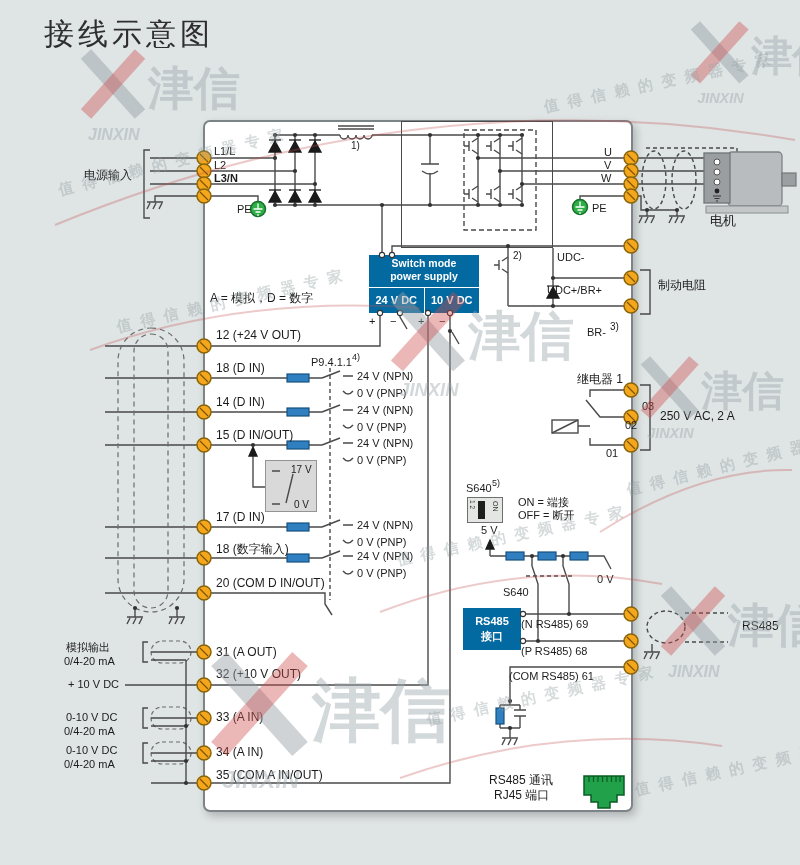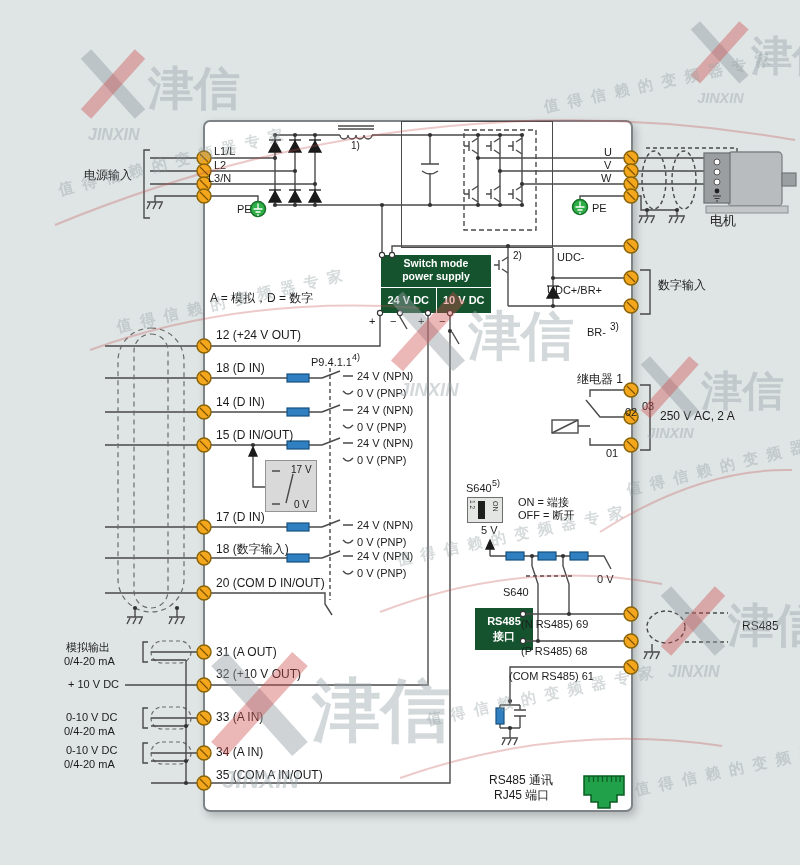--- a/index.html
+++ b/index.html
@@ -2,21 +2,21 @@
 <html><head>
 <meta charset="utf-8">
 <style>
   html,body{margin:0;padding:0;}
   #stage{position:relative;width:800px;height:865px;background:#dfe4e5;overflow:hidden;
          font-family:"Liberation Sans",sans-serif;color:#1c1c1c;}
   .panel{position:absolute;left:203px;top:120px;width:430px;height:692px;background:#fff;
          border:2px solid #7c8488;border-radius:7px;box-shadow:3px 4px 8px rgba(0,0,0,.22);z-index:1;box-sizing:border-box;}
   .inner-box{position:absolute;left:401px;top:121px;width:152px;height:127px;border:1.5px solid #4a4a4a;z-index:2;box-sizing:border-box;}
   .graybox{position:absolute;left:265px;top:460px;width:52px;height:52px;background:#d9d9d9;border:1.5px solid #949494;z-index:2;box-sizing:border-box;}
-  .redbox{position:absolute;background:#14532d;z-index:2;color:#fff;box-sizing:border-box;margin-left:12px;}
+  .redbox{position:absolute;background:#0369a1;z-index:2;color:#fff;box-sizing:border-box;}
   #psu{left:369px;top:255px;width:110px;height:58px;}
   #psu .hd{position:absolute;top:2px;left:0;width:100%;text-align:center;font-size:10.5px;font-weight:bold;line-height:13px;}
   #psu .cells{position:absolute;left:0;top:32px;width:100%;height:26px;border-top:1.5px solid #fff;display:flex;}
   #psu .c{flex:1;text-align:center;font-size:11px;font-weight:bold;line-height:25px;}
   #psu .c+.c{border-left:1.5px solid #fff;}
   #rsbox{left:463px;top:608px;width:58px;height:42px;text-align:center;font-size:11px;font-weight:bold;line-height:15px;padding-top:6px;}
   .dip{position:absolute;left:467px;top:497px;width:36px;height:26px;background:#e3e6e2;border:1.5px solid #6f6f6f;z-index:2;box-sizing:border-box;}
   .dip .slider{position:absolute;left:10px;top:3px;width:7px;height:18px;background:#1e1e1e;}
   .vtext{position:absolute;writing-mode:vertical-rl;font-size:6.5px;line-height:7px;color:#333;}
   .lbl{position:absolute;font-size:11px;line-height:12px;white-space:nowrap;z-index:4;}
@@ -27,20 +27,21 @@
   .ra{text-align:left;}
   #title{position:absolute;left:44px;top:14px;font-size:30px;letter-spacing:4px;color:#2e2e2e;z-index:4;}
   svg.layer{position:absolute;left:0;top:0;z-index:3;pointer-events:none;}
   svg.wm{z-index:6;pointer-events:none;}
 </style>
 </head>
 <body>
 
 <div id="stage">
 
+  <div id="title">接线示意图</div>
 
   <div class="panel"></div>
   <div class="inner-box"></div>
   <div class="graybox"></div>
 
   <div class="redbox" id="psu">
     <div class="hd">
       <div>Switch mode</div>
       <div>power supply</div>
     </div>
@@ -304,36 +305,36 @@
 
     <g>
       <path d="M584,776 h40 v19 h-7 v7 h-7 v6 h-12 v-6 h-7 v-7 h-7 z" fill="#21a14a" stroke="#0a5c23" stroke-width="1.5"></path>
       <path d="M589,776 v6 M593.5,776 v6 M598,776 v6 M602.5,776 v6 M607,776 v6 M611.5,776 v6 M616,776 v6 M620,776 v6" stroke="#0a5c23" stroke-width="1.2" fill="none"></path>
     </g>
   </svg>
 
   <div class="lbl s12" style="left:84px;top:169px;">电源输入</div>
   <div class="lbl" style="left:214px;top:145px;">L1/L</div>
   <div class="lbl" style="left:214px;top:159px;">L2</div>
-  <div class="lbl" style="left:208px;top:172px;">L3/N</div>
+  <div class="lbl" style="left:214px;top:172px;font-weight:bold;">L3/N</div>
   <div class="lbl" style="left:237px;top:203px;">PE</div>
   <div class="lbl s10" style="left:351px;top:140px;">1)</div>
 
   <div class="lbl" style="left:604px;top:146px;">U</div>
   <div class="lbl" style="left:604px;top:159px;">V</div>
   <div class="lbl" style="left:601px;top:172px;">W</div>
   <div class="lbl" style="left:592px;top:202px;">PE</div>
   <div class="lbl s13" style="left:710px;top:214px;">电机</div>
 
   <div class="lbl ra" style="left:557px;top:251px;width:70px;">UDC-</div>
   <div class="lbl s10" style="left:513px;top:250px;">2)</div>
   <div class="lbl ra" style="left:547px;top:284px;width:80px;">UDC+/BR+</div>
   <div class="lbl ra" style="left:587px;top:310px;width:40px;margin-top:16px;">BR-</div>
   <div class="lbl s10" style="left:610px;top:321px;">3)</div>
-  <div class="lbl s12" style="left:658px;top:279px;">数字输入</div>
+  <div class="lbl s12" style="left:658px;top:279px;">制动电阻</div>
 
   <div class="lbl" style="left:369px;top:315px;">+</div>
   <div class="lbl" style="left:390px;top:315px;">−</div>
   <div class="lbl" style="left:418px;top:315px;">+</div>
   <div class="lbl" style="left:439px;top:315px;">−</div>
 
   <div class="lbl s12" style="left:210px;top:292px;">A = 模拟，D = 数字</div>
 
   <div class="lbl s12" style="left:216px;top:329px;">12 (+24 V OUT)</div>
   <div class="lbl s12" style="left:216px;top:362px;">18 (D IN)</div>
@@ -355,21 +356,21 @@
   <div class="lbl" style="left:357px;top:519px;">24 V (NPN)</div>
   <div class="lbl" style="left:357px;top:536px;">0 V (PNP)</div>
   <div class="lbl" style="left:357px;top:550px;">24 V (NPN)</div>
   <div class="lbl" style="left:357px;top:567px;">0 V (PNP)</div>
 
   <div class="lbl s10" style="left:291px;top:464px;">17 V</div>
   <div class="lbl s10" style="left:294px;top:499px;">0 V</div>
 
   <div class="lbl s12" style="left:577px;top:373px;">继电器 1</div>
   <div class="lbl" style="left:606px;top:400px;margin-left:36px;">03</div>
-  <div class="lbl" style="left:606px;top:406px;padding-left:19px;">02</div>
+  <div class="lbl" style="left:606px;top:419px;padding-left:19px;">02</div>
   <div class="lbl" style="left:606px;top:447px;">01</div>
   <div class="lbl s12" style="left:660px;top:410px;">250 V AC, 2 A</div>
 
   <div class="lbl" style="left:466px;top:482px;">S640</div>
   <div class="lbl s9" style="left:492px;top:478px;">5)</div>
   <div class="lbl" style="left:518px;top:496px;">ON = 端接</div>
   <div class="lbl" style="left:518px;top:509px;">OFF = 断开</div>
   <div class="lbl" style="left:481px;top:524px;">5 V</div>
   <div class="lbl" style="left:597px;top:573px;">0 V</div>
   <div class="lbl" style="left:503px;top:586px;">S640</div>

